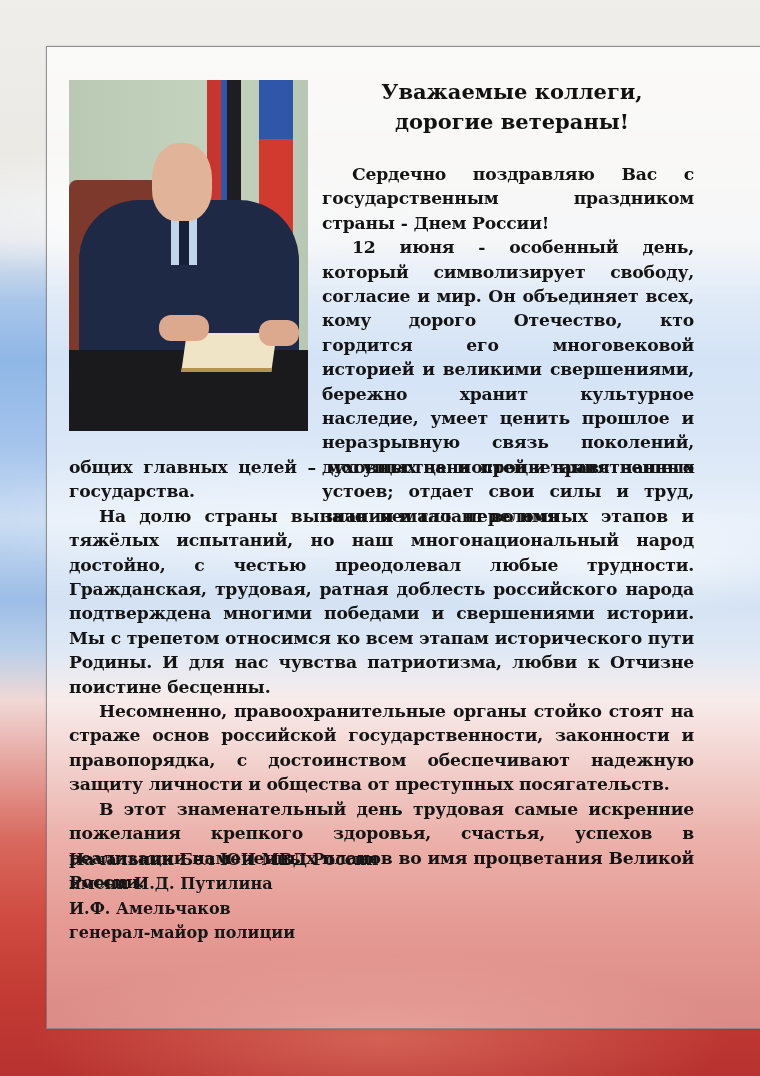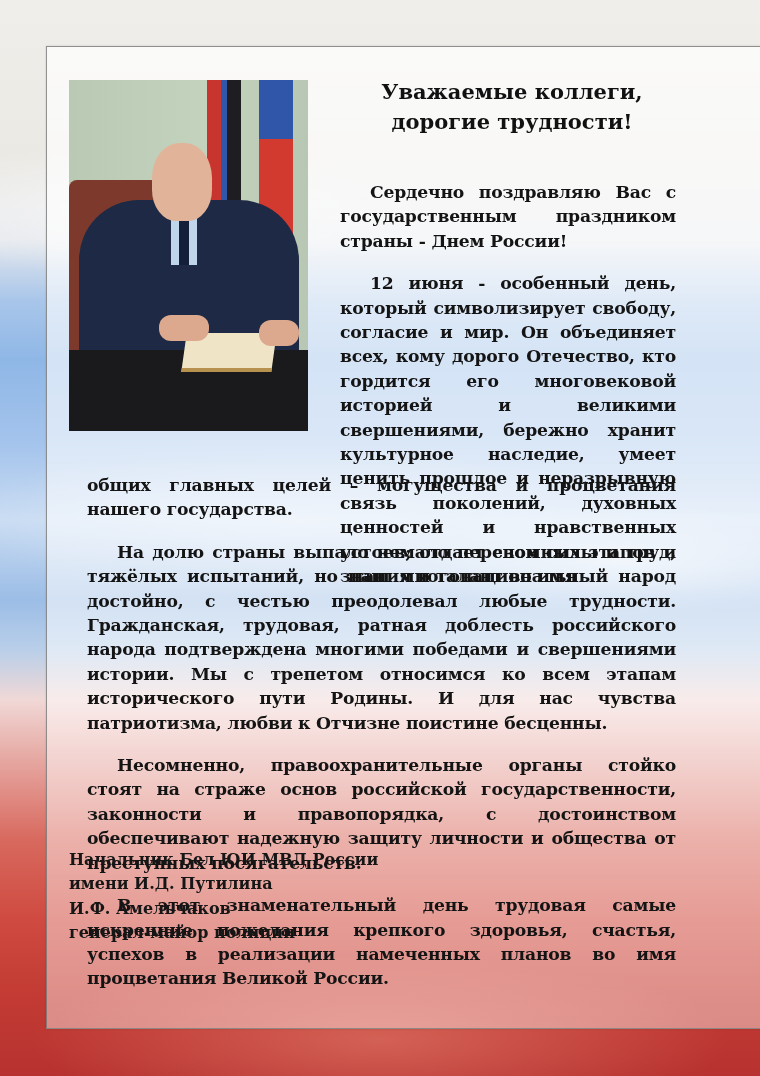--- a/index.html
+++ b/index.html
@@ -48,21 +48,21 @@
   .heading {
     position:absolute; left:310px; top:30px; width:310px;
     text-align:center; font-weight:bold; font-size:21px; line-height:30px; color:#111;
   }
   .heading div { white-space:nowrap; }
 
   .text {
     font-weight:bold; font-size:17.2px; line-height:24.4px; color:#141414;
     text-align:justify; letter-spacing:-0.2px;
   }
-  .text p { margin:18px; text-indent:30px; }
+  .text p { margin:0; text-indent:30px; }
   .col-right {
     position:absolute; left:275px; top:115px; width:372px;
   }
   .col-full {
     position:absolute; left:22px; top:408px; width:625px;
   }
   .sig {
     position:absolute; left:22px; top:801px; width:400px;
     font-weight:bold; font-size:16px; line-height:24.4px; color:#161616;
   }
@@ -82,21 +82,21 @@
     <div class="tie"></div>
     <div class="head"></div>
     <div class="desk"></div>
     <div class="book"></div>
     <div class="hand1"></div>
     <div class="hand2"></div>
   </div>
 
   <div class="heading">
     <div>Уважаемые коллеги,</div>
-    <div>дорогие трудности!</div>
+    <div>дорогие ветераны!</div>
   </div>
 
   <div class="text col-right">
     <p>Сердечно поздравляю Вас с государственным праздником страны - Днем России!</p>
     <p>12 июня - особенный день, который символизирует свободу, согласие и мир. Он объединяет всех, кому дорого Отечество, кто гордится его многовековой историей и великими свершениями, бережно хранит культурное наследие, умеет ценить прошлое и неразрывную связь поколений, духовных ценностей и нравственных устоев; отдает свои силы и труд, знания и талант во имя</p>
   </div>
 
   <div class="text col-full">
     <p style="text-indent:0">общих главных целей – могущества и процветания нашего государства.</p>
     <p>На долю страны выпало немало переломных этапов и тяжёлых испытаний, но наш многонациональный народ достойно, с честью преодолевал любые трудности. Гражданская, трудовая, ратная доблесть российского народа подтверждена многими победами и свершениями истории. Мы с трепетом относимся ко всем этапам исторического пути Родины. И для нас чувства патриотизма, любви к Отчизне поистине бесценны.</p>

